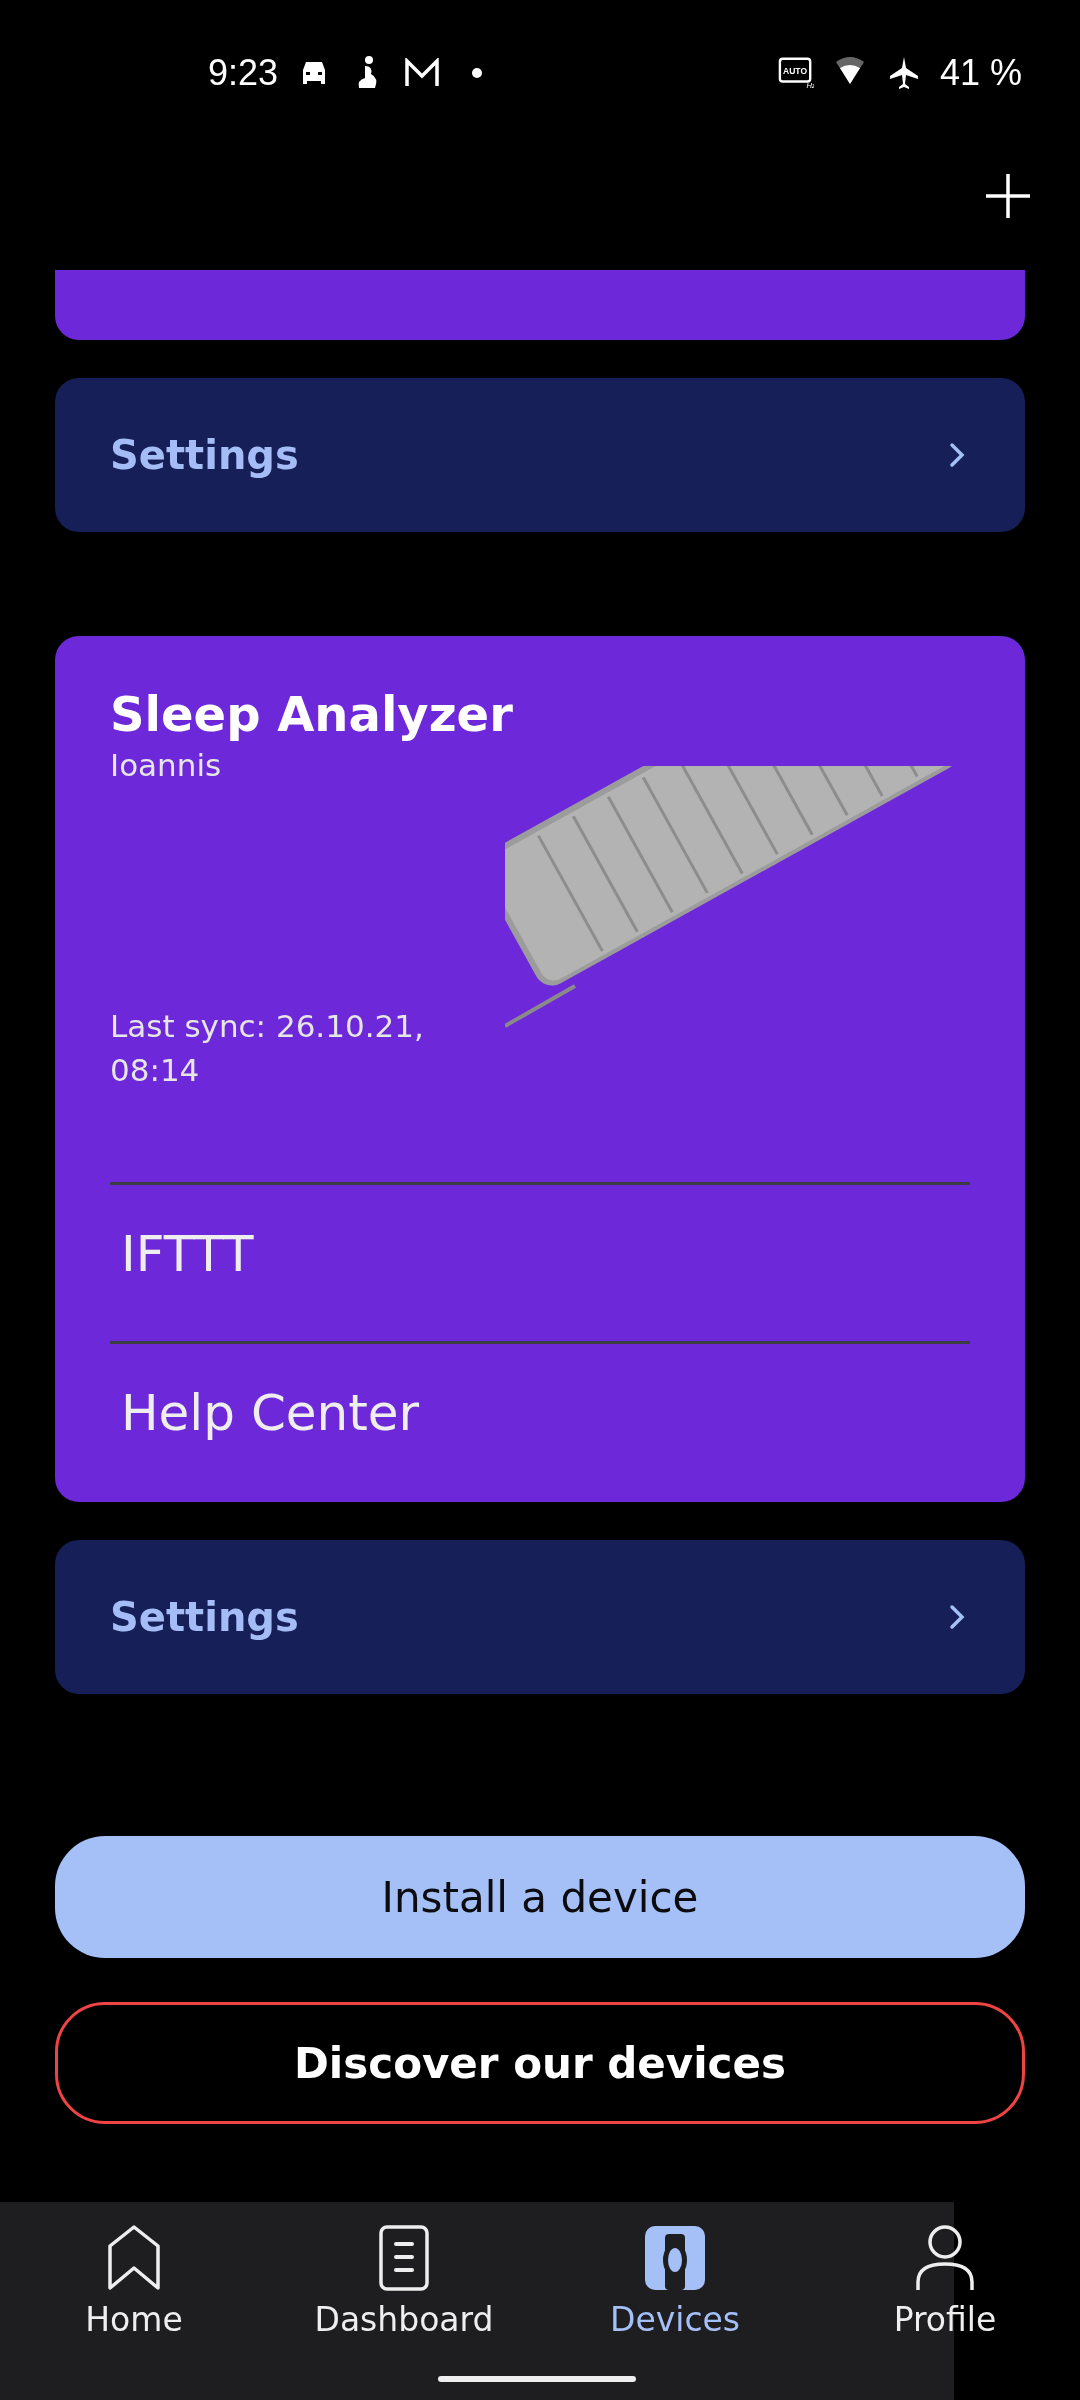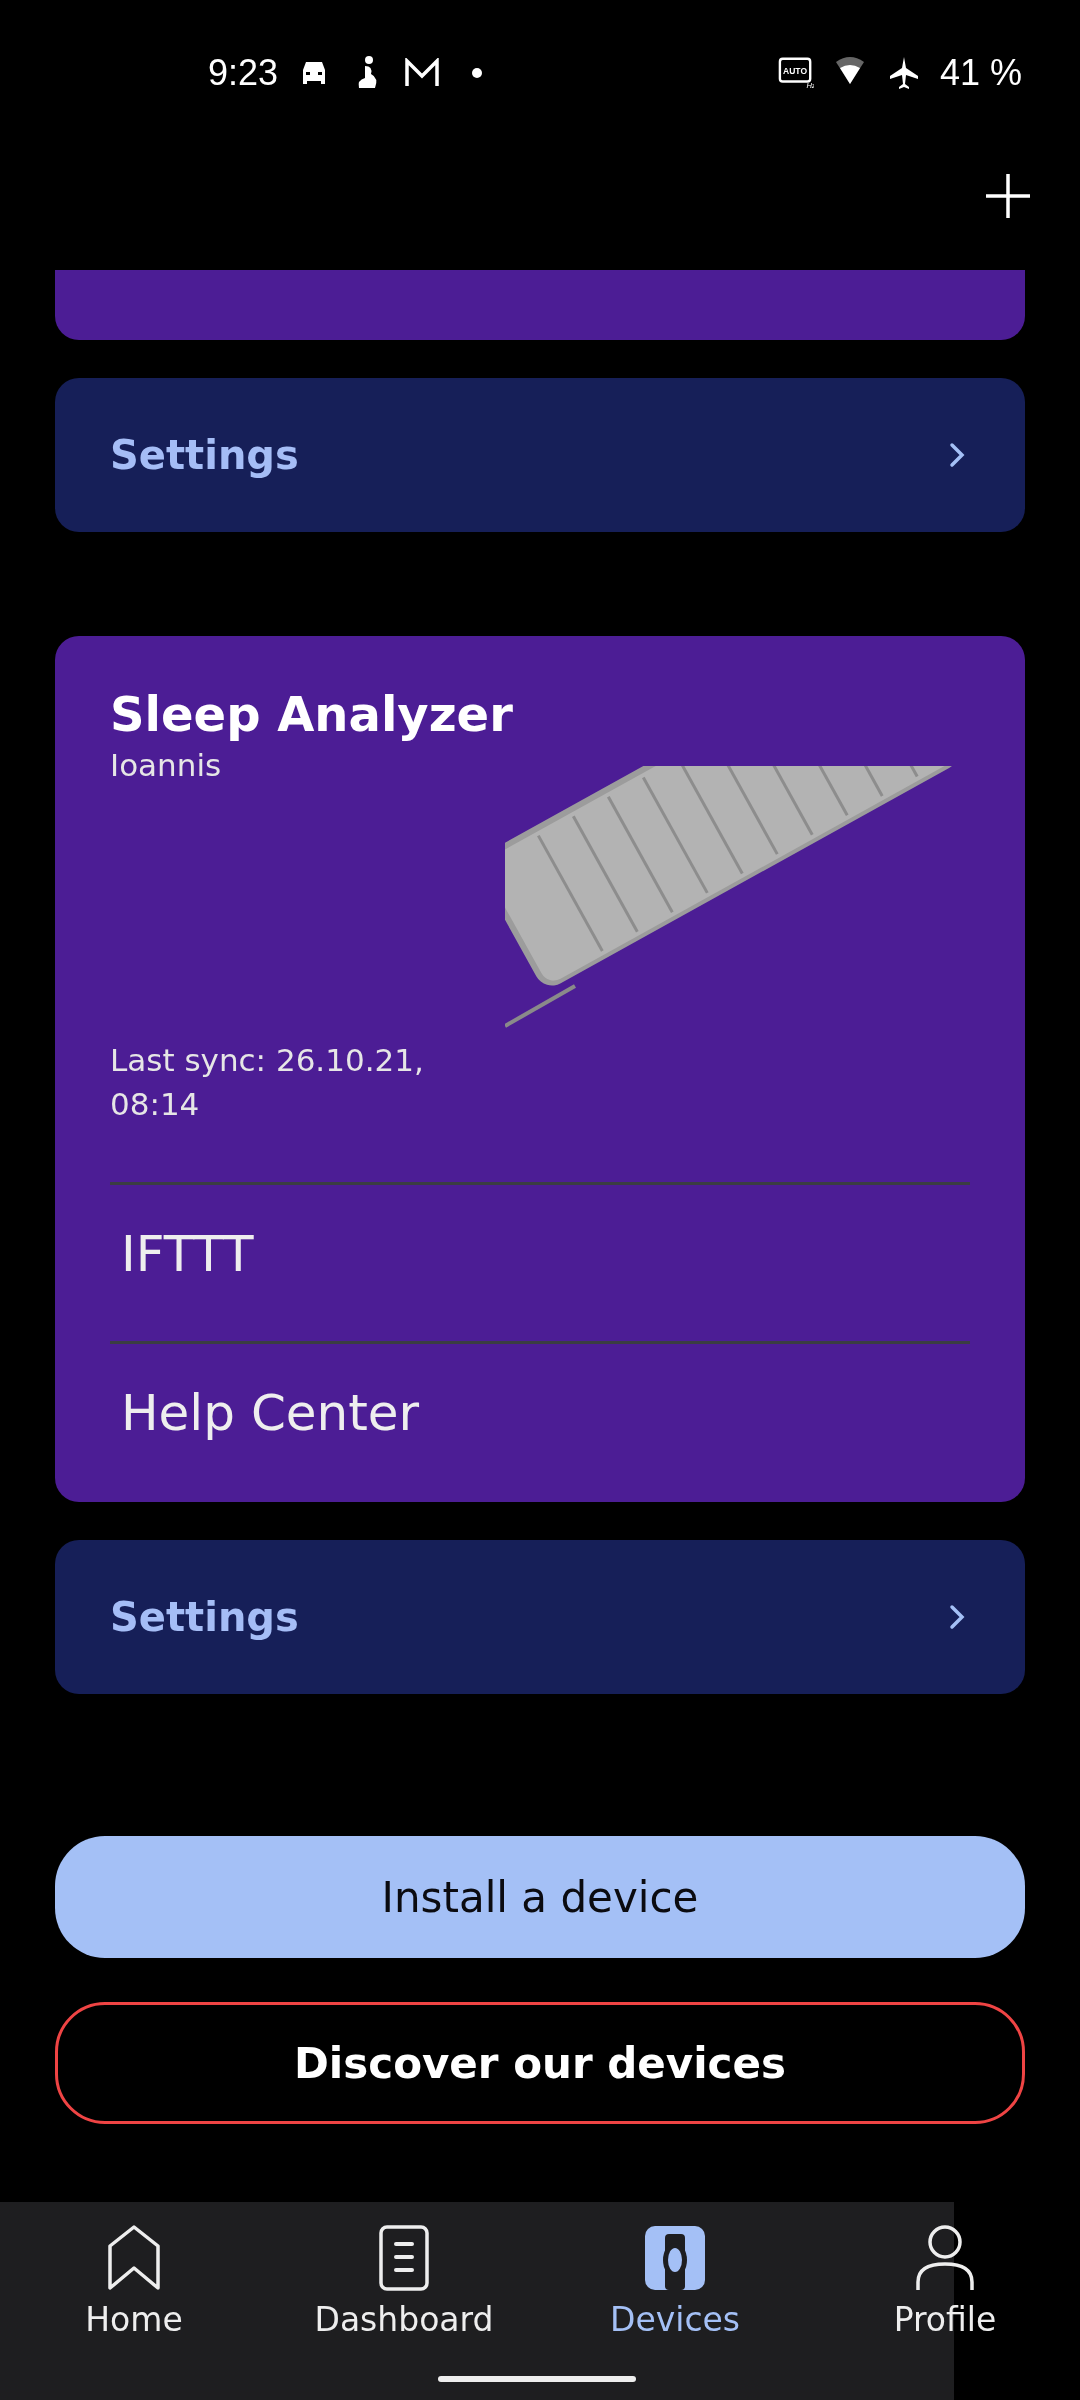--- a/index.html
+++ b/index.html
@@ -11,32 +11,32 @@
   .sb-right { position: absolute; right: 58px; top: 52px; display: flex; align-items: center; gap: 18px; font-size: 36px; font-family: "Liberation Sans", sans-serif; }
   .sb-icon { width: 36px; height: 36px; display: inline-flex; align-items: center; justify-content: center; }
   .sb-dot { width: 10px; height: 10px; border-radius: 50%; background: #fff; margin-left: 14px; }
 
   .app-header { position: absolute; top: 150px; left: 0; width: 1080px; height: 120px; background: #000; z-index: 5; }
   .page-title { position: absolute; left: 67px; top: 20px; font-size: 44px; font-weight: bold; }
   .add-button { position: absolute; right: 40px; top: 14px; width: 64px; height: 64px; display: flex; align-items: center; justify-content: center; }
 
   .scroll { position: absolute; top: 270px; left: 0; width: 1080px; height: 1930px; overflow: hidden; }
 
-  .card { position: absolute; left: 55px; width: 970px; background: #4c1d95; border-radius: 24px; }
+  .card { position: absolute; left: 55px; width: 970px; background: #6d28d9; border-radius: 24px; }
   .settings-row { position: absolute; left: 55px; width: 970px; height: 154px; background: #161f58; border-radius: 24px; display: flex; align-items: center; padding: 12px 55px; justify-content: space-between; }
   .settings-label { color: #a5bdf6; font-size: 40px; font-weight: bold; }
   .chev { width: 26px; height: 26px; display: flex; }
 
   .card-top-frag { top: -40px; height: 110px; border-radius: 0 0 24px 24px; }
   .frag-text { position: absolute; left: 55px; top: -8px; font-size: 42px; color: #eee; }
 
   .device-card { top: 366px; height: 866px; }
   .device-name { position: absolute; left: 55px; top: 50px; font-size: 48px; font-weight: bold; }
   .device-owner { position: absolute; left: 55px; top: 111px; font-size: 31px; color: #e6e6e6; }
-  .last-sync { position: absolute; left: 55px; top: 402px; width: 360px; font-size: 31px; color: #e6e6e6; line-height: 44px; }
+  .last-sync { position: absolute; left: 55px; top: 368px; width: 360px; font-size: 31px; color: #e6e6e6; line-height: 44px; }
   .device-image { position: absolute; left: 450px; top: 130px; width: 520px; height: 280px; }
   .divider { position: absolute; left: 55px; width: 860px; height: 3px; background: #3b3d42; }
   .menu-item { position: absolute; left: 66px; width: 860px; height: 137px; display: flex; align-items: center; font-size: 50px; color: #eee; }
 
   .btn-primary { position: absolute; left: 55px; top: 1566px; width: 970px; height: 122px; border-radius: 50px; background: #a4c0f6; color: #0b0b10; font-size: 42px; display: flex; align-items: center; justify-content: center; }
   .btn-outline { position: absolute; left: 55px; top: 1732px; width: 970px; height: 122px; border-radius: 50px; background: #000; border: 3px solid #ef4444; color: #fff; font-size: 42px; font-weight: bold; display: flex; align-items: center; justify-content: center; }
 
   .bottom-nav { position: absolute; left: 0; top: 2202px; width: 954px; height: 198px; background: #1e1e20; }
   .nav-item { position: absolute; top: 22px; width: 220px; height: 130px; display: flex; flex-direction: column; align-items: center; }
   .nav-icon { width: 64px; height: 68px; display: flex; align-items: center; justify-content: center; }

